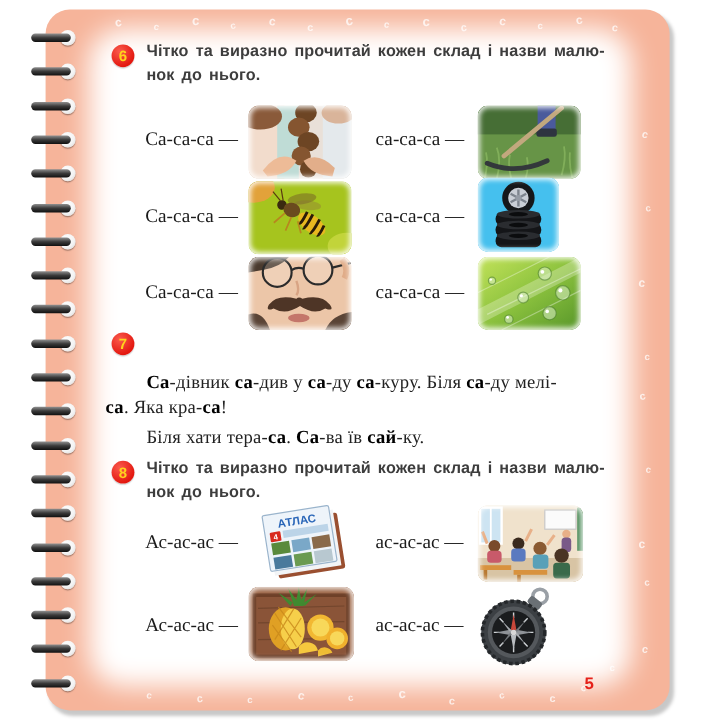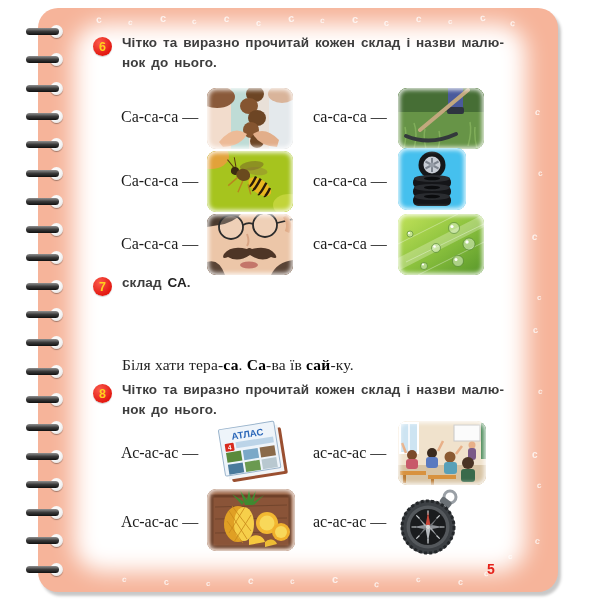--- a/index.html
+++ b/index.html
@@ -237,22 +237,23 @@
             <circle cx="25" cy="50.5" r="1.1"></circle>
               <circle cx="11" cy="19" r="1"></circle>
           </g>
         </svg>
       </div>
 
       <div class="badge" style="left:55px;top:269px">
         <span>7</span>
       </div>
       <div class="instr" style="top:265px">
-        <span class="iline rich"><span>склад </span><span class="bold">СА</span><span>.</span></span>
-      </div>
+      </div>
+      <div class="bodyline ind" style="top:302px"><span class="bold">Са</span><span>-дівник </span><span class="bold">са</span><span>-див у </span><span class="bold">са</span><span>-ду </span><span class="bold">са</span><span>-куру. Біля </span><span class="bold">са</span><span>-ду мелі-</span></div>
+      <div class="bodyline" style="top:323px"><span class="bold">са</span><span>. Яка кра-</span><span class="bold">са</span><span>!</span></div>
       <div class="bodyline ind" style="top:348px"><span>Біля хати тера-</span><span class="bold">са</span><span>. </span><span class="bold">Са</span><span>-ва їв </span><span class="bold">сай</span><span>-ку.</span></div>
 
       <div class="badge" style="left:55px;top:376px">
         <span>8</span>
       </div>
       <div class="instr" style="top:372px">
         <span class="iline">Чітко та виразно прочитай кожен склад і назви малю-</span>
         <span class="iline">нок до нього.</span>
       </div>
 

